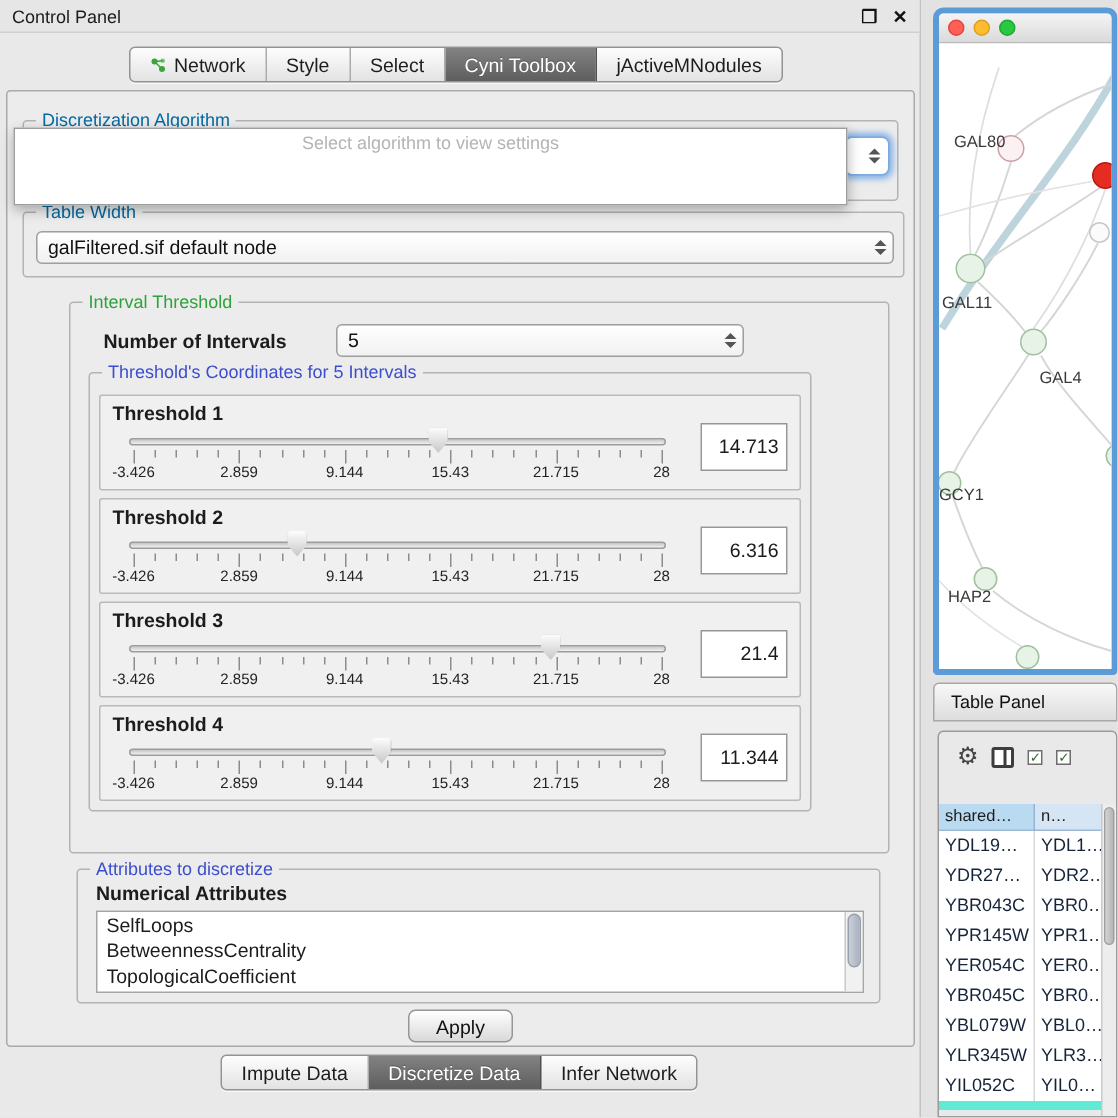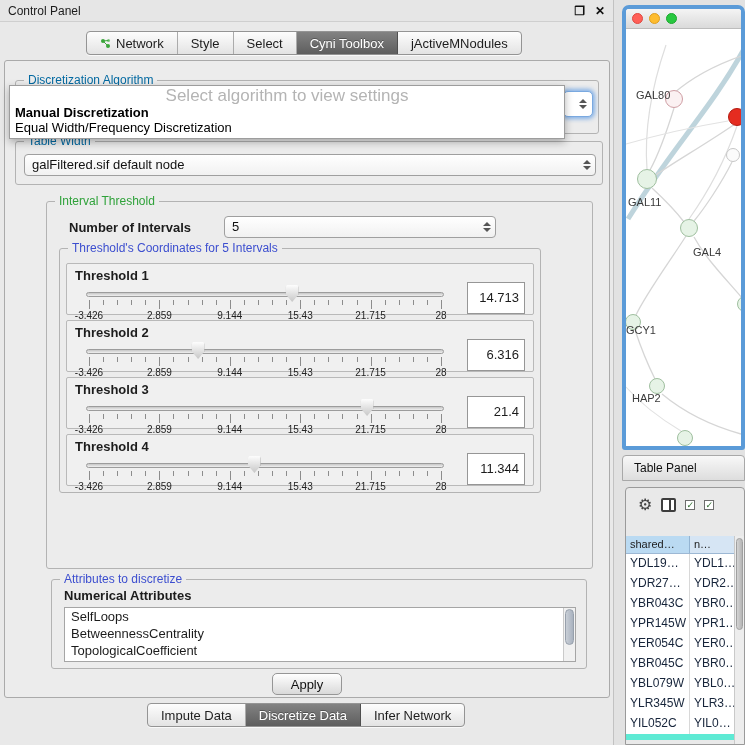--- a/index.html
+++ b/index.html
@@ -28,42 +28,42 @@
   .gt-green{color:#2fa23a;}
   .gt-blue{color:#3c4ecf;}
 
   .algo-group{left:10px;top:19px;width:584px;height:54px;}
 
   
   .combo-peek{position:absolute;left:558px;top:30px;width:30px;height:26px;background:#fff;border:1px solid #7aa9e0;border-radius:5px;box-shadow:0 0 4px 2px rgba(96,156,228,.75);z-index:3;}
   .combo-peek .stepper{right:4px;}
 
   .dropdown-overlay{position:absolute;left:4px;top:24px;width:556px;min-height:52px;background:#fff;border:1px solid #9d9d9d;box-shadow:0 3px 8px rgba(0,0,0,.3);z-index:5;padding-bottom:3px;}
-  .dd-placeholder{height:19px;line-height:19px;text-align:center;color:#b4b4b4;font-size:17px;}
+  .dd-placeholder{height:19px;line-height:19px;text-align:center;color:#b4b4b4;font-size:12px;}
   .dd-option{height:15px;line-height:15px;padding-left:5px;font-size:13px;color:#000;}
   .dd-option.bold{font-weight:bold;}
 
   .tabledata-group{left:10px;top:80px;width:588px;height:44px;}
 
   .combobox{position:absolute;height:22px;background:linear-gradient(#ffffff,#f1f1f1);border:1px solid #9f9f9f;border-radius:4px;font-size:13px;line-height:20px;padding:0 22px 0 7px;color:#111;overflow:hidden;white-space:nowrap;}
   .stepper{position:absolute;right:3px;top:50%;transform:translateY(-50%);width:11px;height:14px;display:flex;flex-direction:column;align-items:center;justify-content:center;gap:2px;}
   .stepper i{display:block;width:0;height:0;border-left:4px solid transparent;border-right:4px solid transparent;}
   .stepper .up{border-bottom:4px solid #555;}
   .stepper .down{border-top:4px solid #555;}
 
   .td-combo{left:8px;top:12px;width:572px;}
 
   .interval-group{left:41px;top:140px;width:547px;height:368px;}
   .num-label{position:absolute;left:22px;top:18px;font-size:13px;font-weight:bold;}
   .num-combo{left:177px;top:14px;width:272px;}
 
   .thresholds-group{position:absolute;left:12px;top:46px;width:482px;border:1px solid #b3b3b3;border-radius:3px;padding:14px 6px 6px 6px;background:#ececec;}
   .thresholds-group .group-title{background:#ececec;}
 
-  .threshold-box{position:relative;height:52px;border:1px solid #b9b9b9;border-radius:2px;background:#f0f0f0;margin-bottom:5px;}
+  .threshold-box{position:relative;height:64px;border:1px solid #b9b9b9;border-radius:2px;background:#f0f0f0;margin-bottom:5px;}
   .threshold-box:last-child{margin-bottom:0;}
   .t-label{position:absolute;left:8px;top:4px;font-size:13px;font-weight:bold;}
   .slider{position:absolute;left:8px;right:78px;top:22px;bottom:2px;}
   .slider-inner{position:absolute;left:14px;right:14px;top:0;bottom:0;}
   .track{position:absolute;left:-3px;right:-3px;top:6px;height:5px;background:linear-gradient(#c6c6c6,#f0f0f0);border:1px solid #9c9c9c;border-radius:3px;}
   .ticks{position:absolute;left:0;right:0;top:14px;height:9px;}
   .ticks b{position:absolute;top:0;width:1px;background:#8c8c8c;}
   .thumb{position:absolute;top:-1px;width:13px;height:17px;transform:translateX(-50%);background:linear-gradient(#fdfdfd,#c7c7c7);clip-path:polygon(10% 0,90% 0,100% 12%,100% 55%,50% 100%,0 55%,0 12%);filter:drop-shadow(0 0 1px #6e6e6e);}
   .axis-labels{position:absolute;left:0;right:0;top:24px;height:12px;}
   .axis-labels span{position:absolute;transform:translateX(-50%);font-size:10px;color:#222;white-space:nowrap;}
@@ -160,24 +160,20 @@
 
     <div class="combo-peek">
       <span class="stepper">
           <i class="up"></i>
           <i class="down"></i>
         </span>
     </div>
 
     <div class="dropdown-overlay">
       <div class="dd-placeholder">Select algorithm to view settings</div>
-      <div id="dd-options">
-          <div class="dd-option bold">Manual Discretization</div>
-          <div class="dd-option">Equal Width/Frequency Discretization</div>
-        </div>
     </div>
 
     <div class="group tabledata-group">
       <span class="group-title gt-black">Table Width</span>
       <div class="combobox td-combo">
         <span>galFiltered.sif default node</span>
         <span class="stepper">
             <i class="up"></i>
             <i class="down"></i>
           </span>

